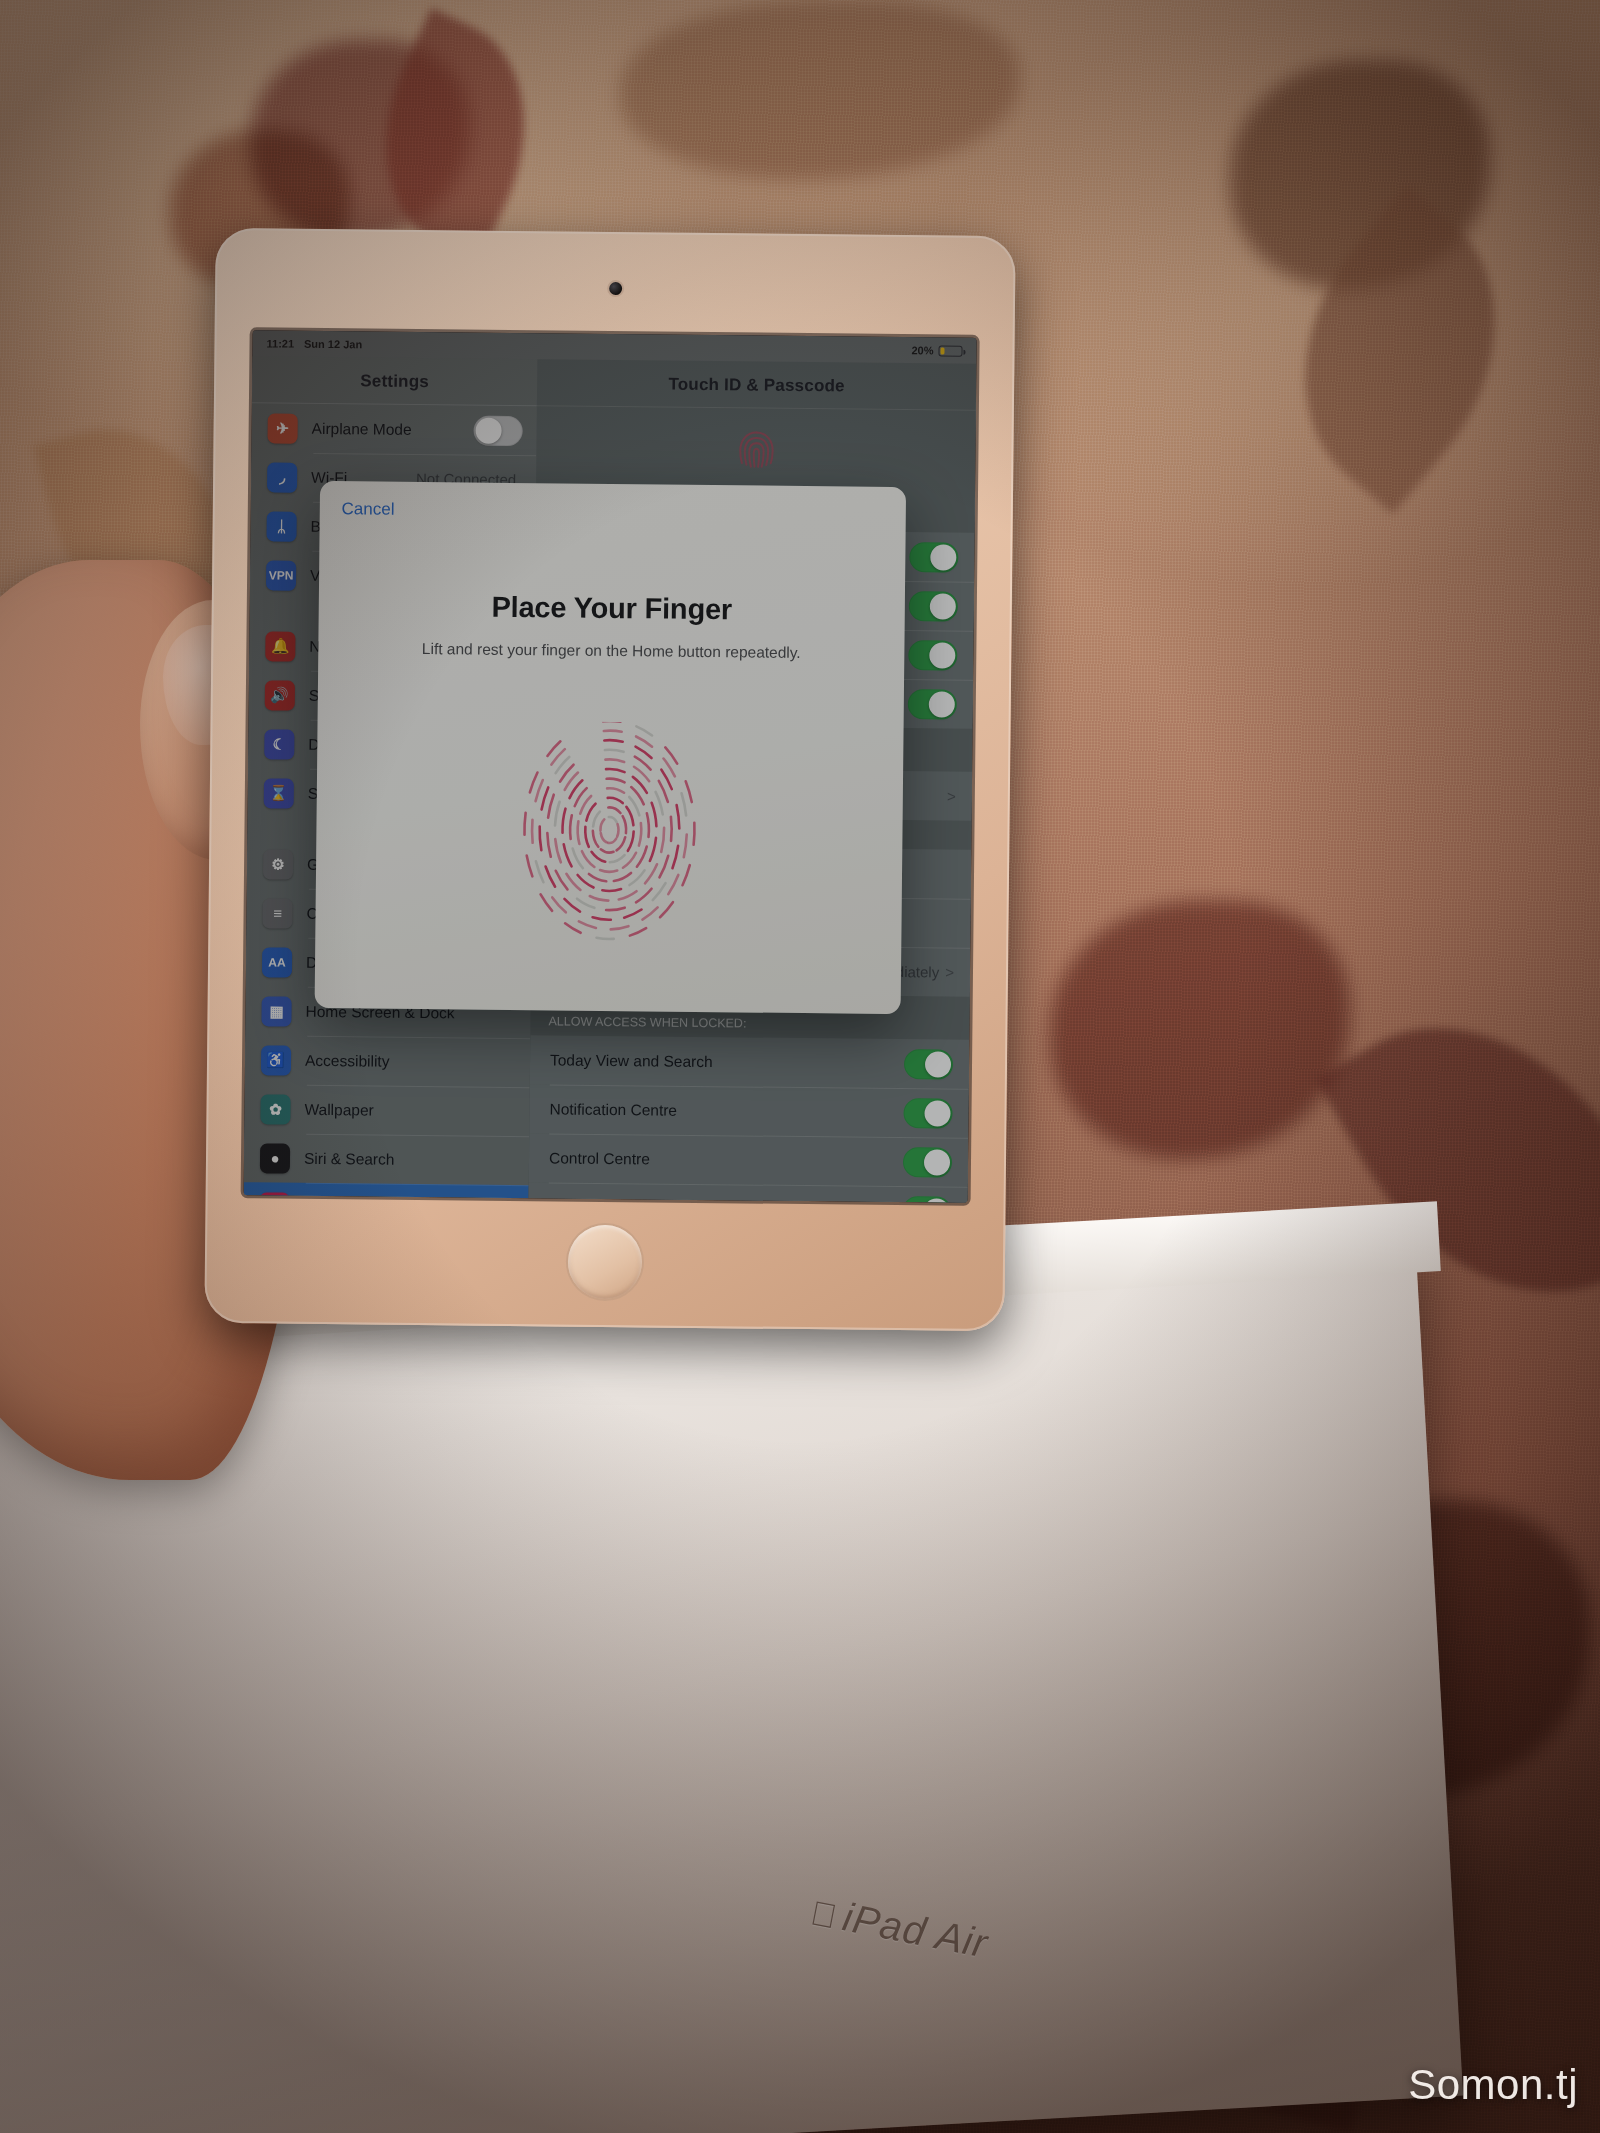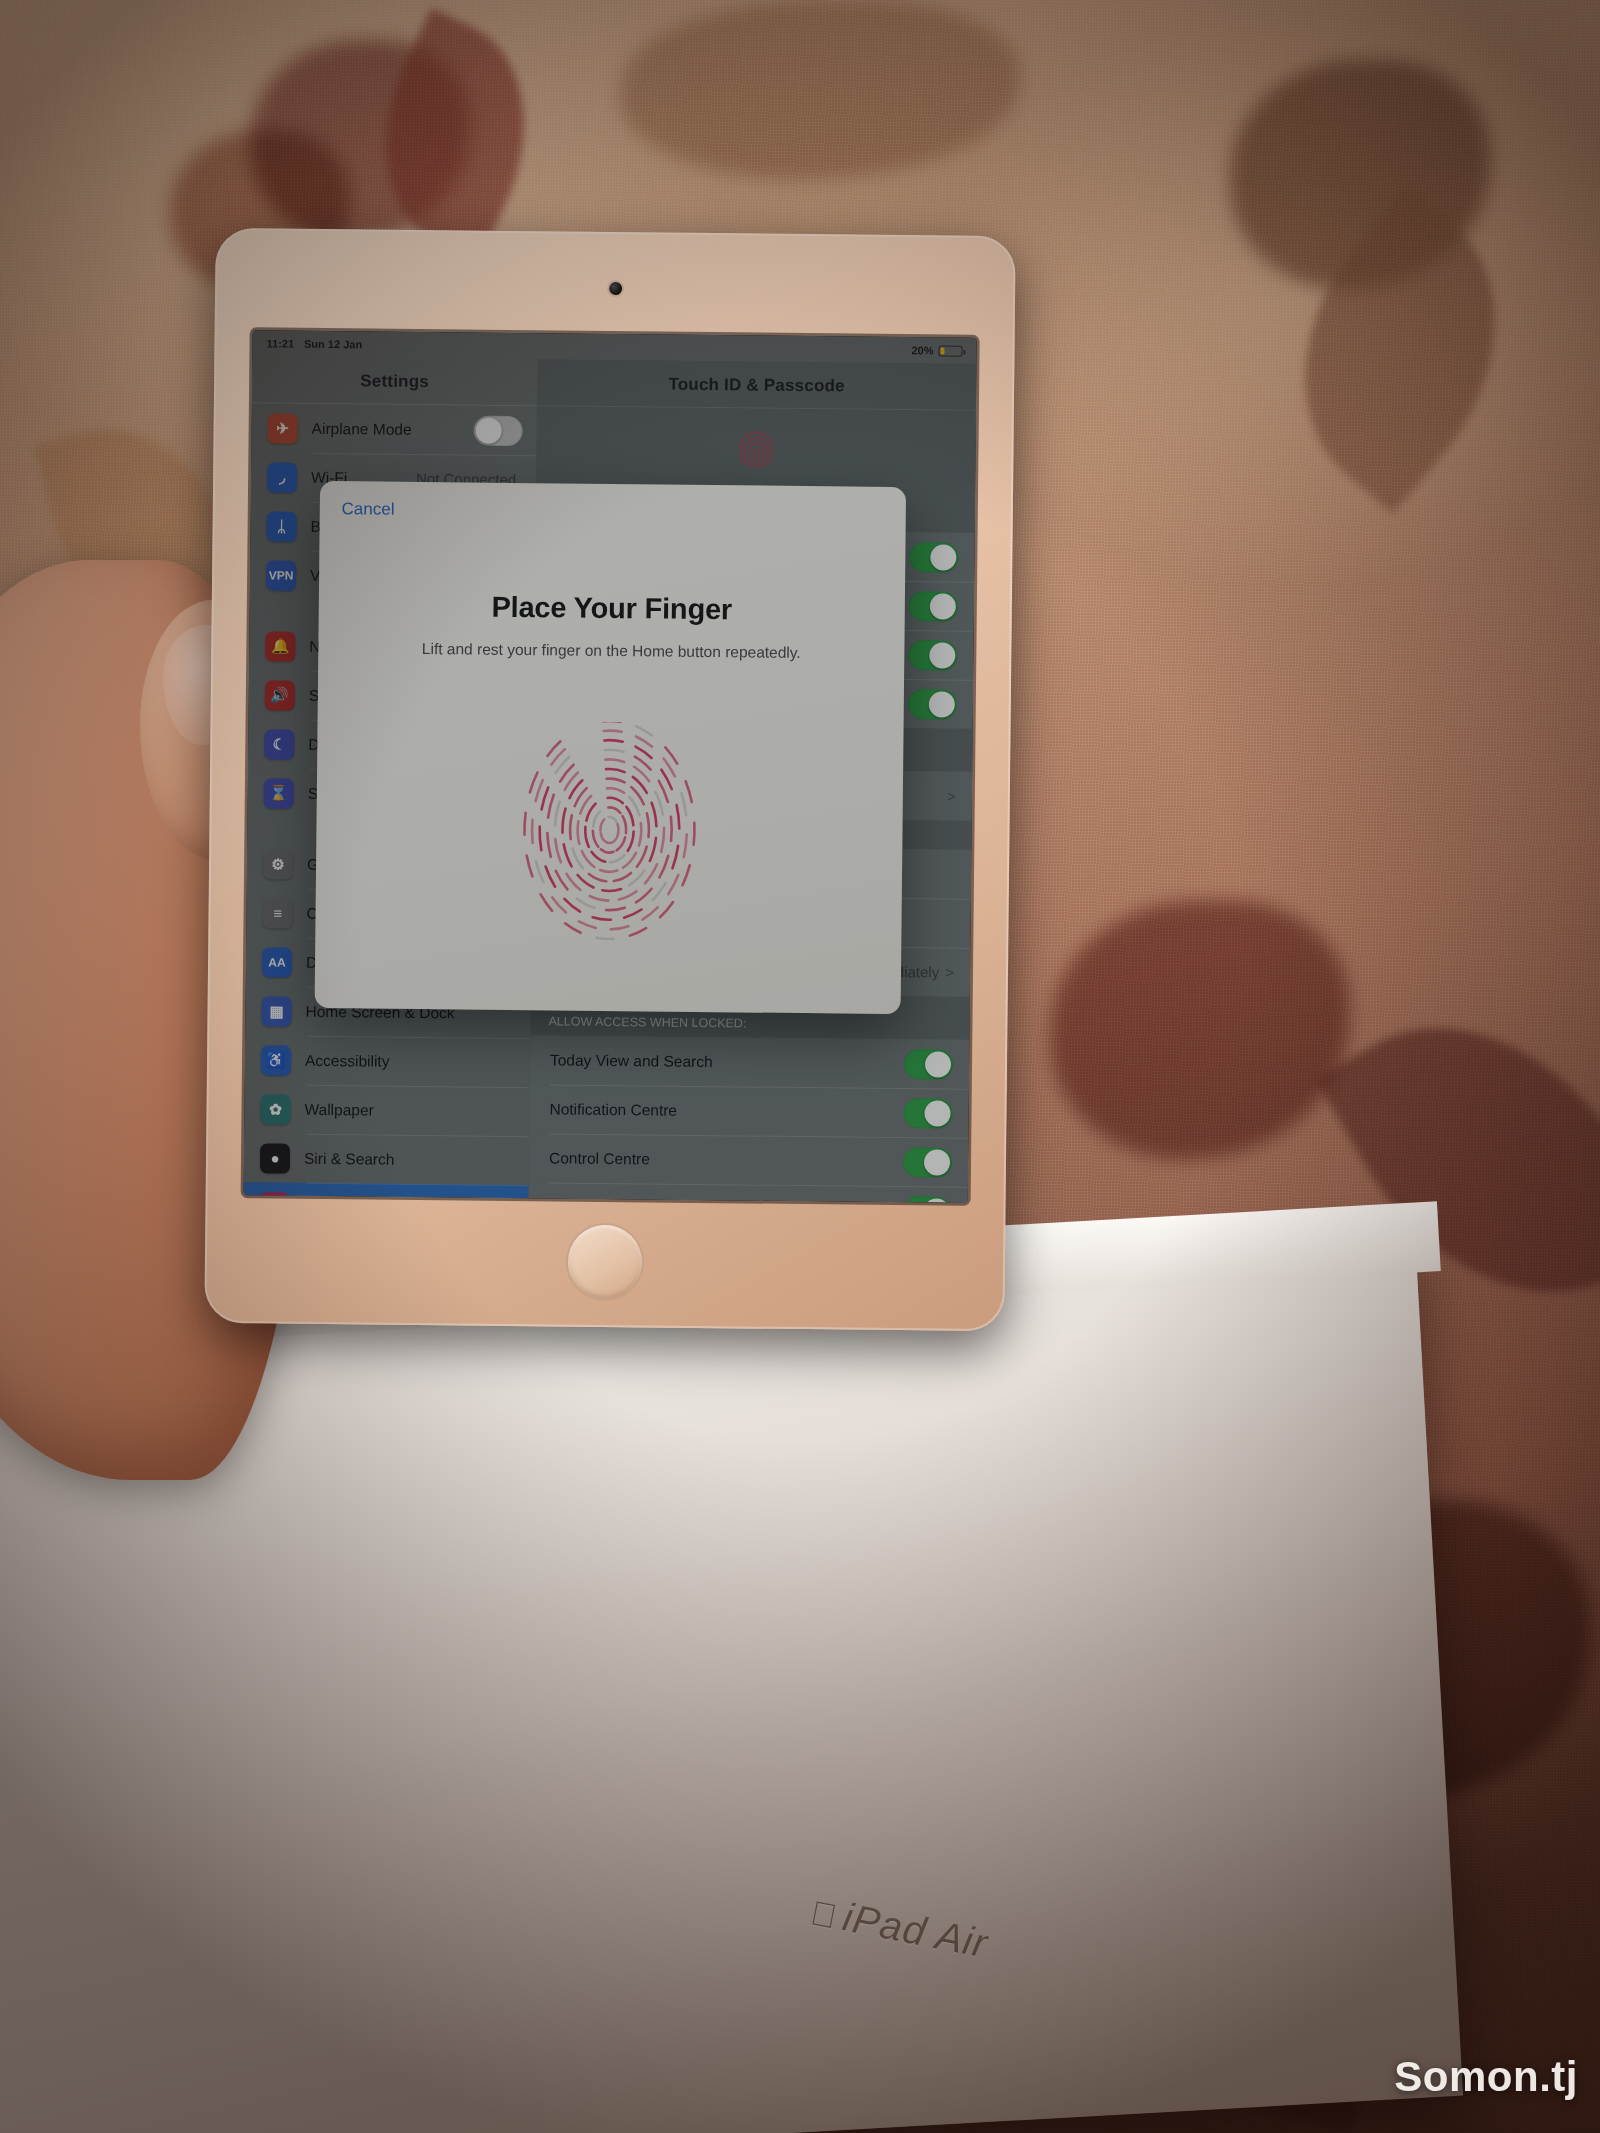--- a/index.html
+++ b/index.html
@@ -328,23 +328,23 @@
     color: #4d4d51;
   }
   #fp-wrap {
     position:absolute; left:50%; top: 238px;
     transform: translateX(-50%);
   }
 
   
   #watermark {
     position:absolute;
-    right: 22px; bottom: 32px;
+    right: 22px; bottom: 24px;
     font-size: 42px;
-    font-weight: 700;
+    font-weight: 400;
     color: rgba(255,250,245,.92);
     letter-spacing: .5px;
     text-shadow: 0 2px 8px rgba(0,0,0,.55);
   }
 </style>
 </head>
 <body>
 
 <div id="photo">
 

